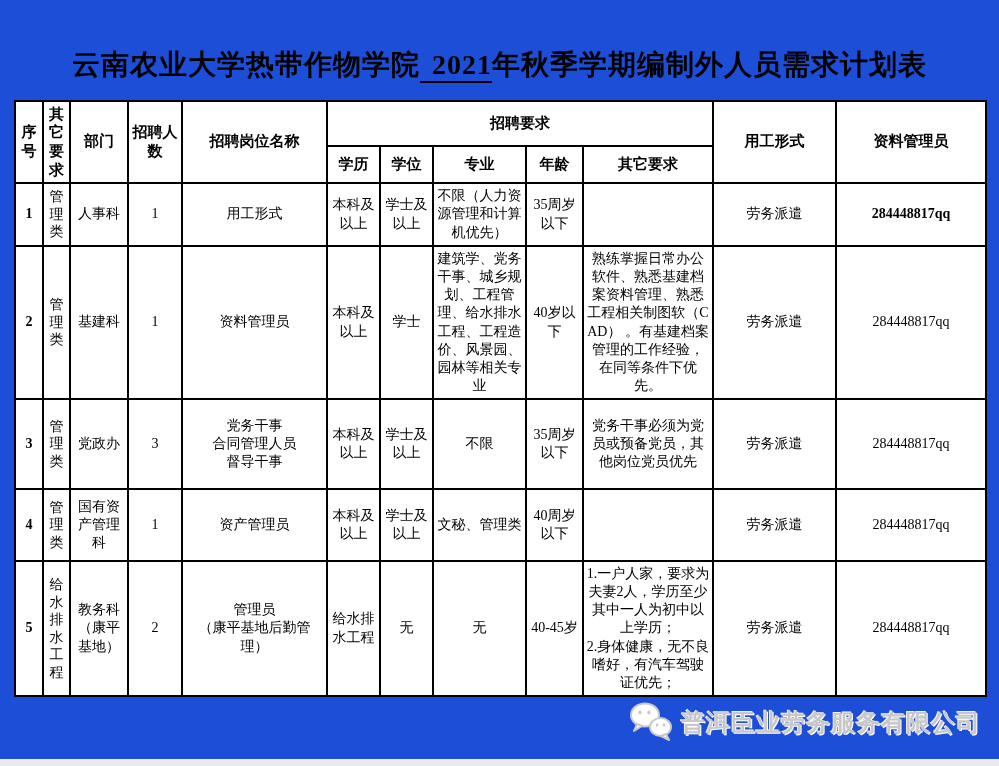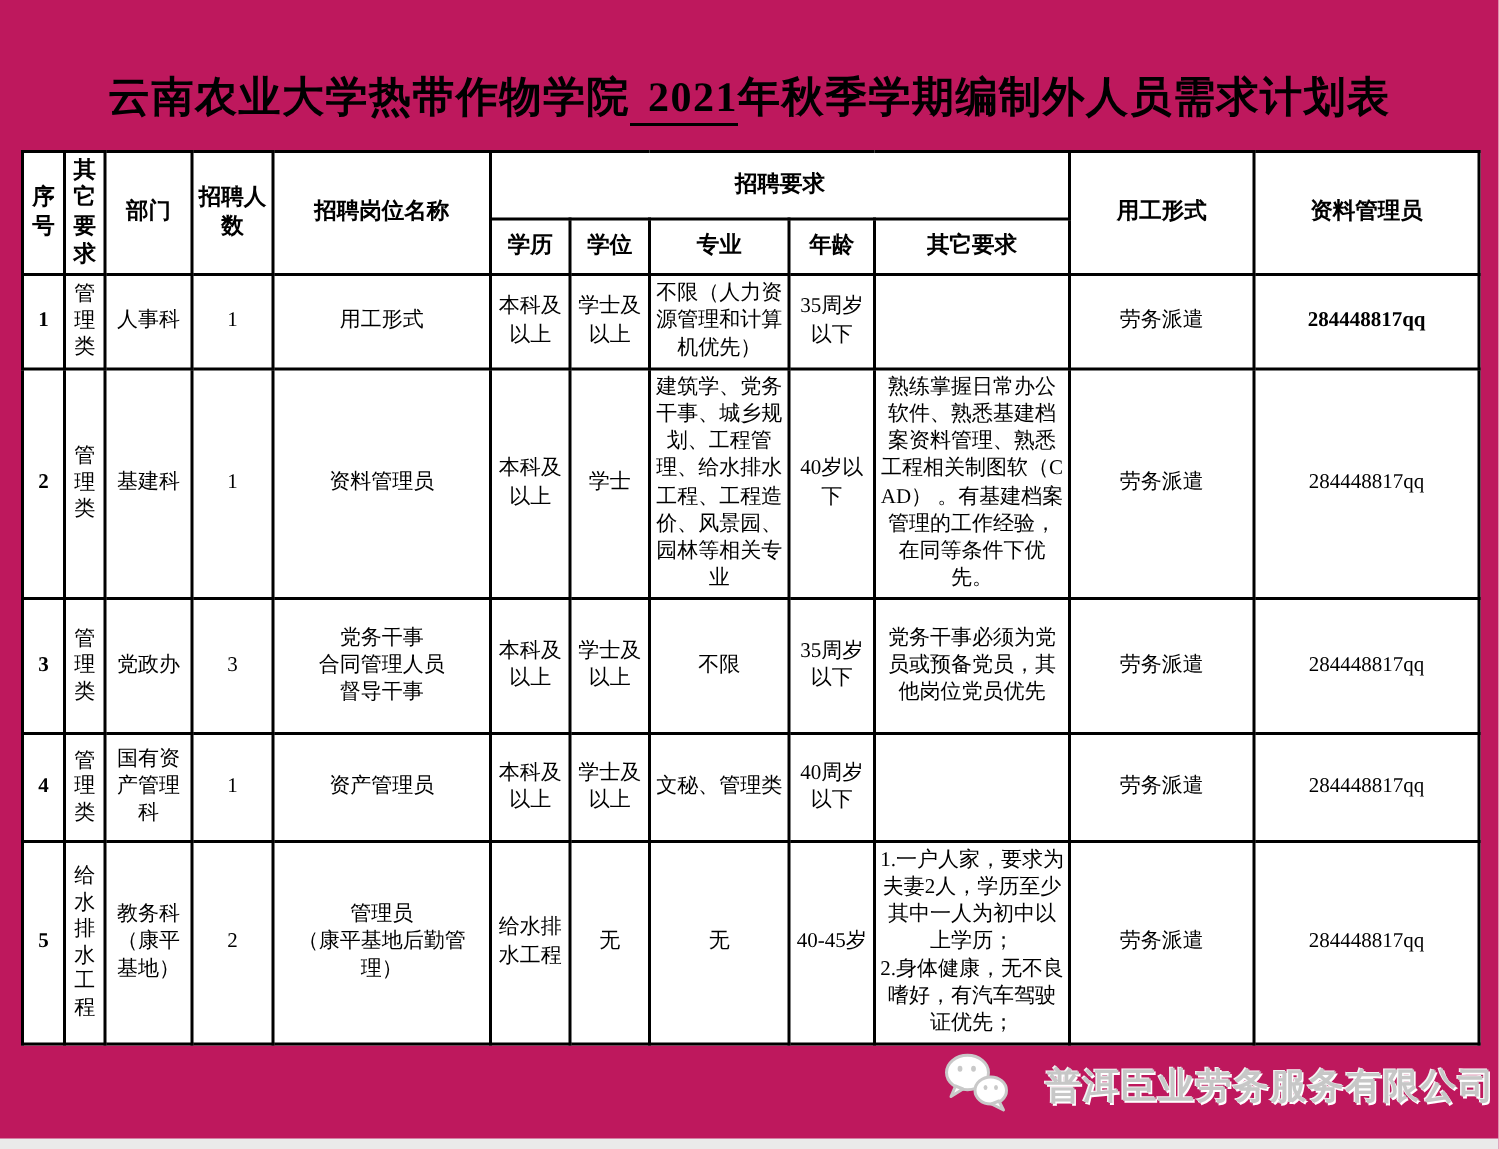--- a/index.html
+++ b/index.html
@@ -1,19 +1,19 @@
 <!DOCTYPE html>
 <html><head>
 <meta charset="utf-8">
 <style>
   html,body{margin:0;padding:0;}
   .page{
     position:relative;
     width:999px;height:766px;
-    background:#be185d;
+    background:#1d4ed8;
     font-family:"Liberation Serif", serif;
     color:#000;
     overflow:hidden;
   }
   .page-title{
     position:absolute;top:46px;left:0;width:100%;
     margin:0;text-align:center;
     font-size:28px;font-weight:bold;letter-spacing:1px;
     white-space:nowrap;
   }
@@ -48,21 +48,21 @@
   tr.hr1{height:45px;}
   tr.hr2{height:37px;}
   tr.r1{height:63px;}
   tr.r2{height:153px;}
   tr.r3{height:90px;}
   tr.r4{height:72px;}
   tr.r5{height:135px;}
   .footer{
     position:absolute;
     top:700px;left:628px;
-    display:flex;align-items:center;gap:23px;
+    display:flex;align-items:center;gap:7px;
     color:#c7c7c7;
   }
   .company{
     font-size:24px;
     font-weight:bold;
     letter-spacing:1px;
     white-space:nowrap;
     text-shadow:1px 1px 0 #ffffff, -1px -1px 0 #f2f2f2;
   }
   .bottom-strip{

